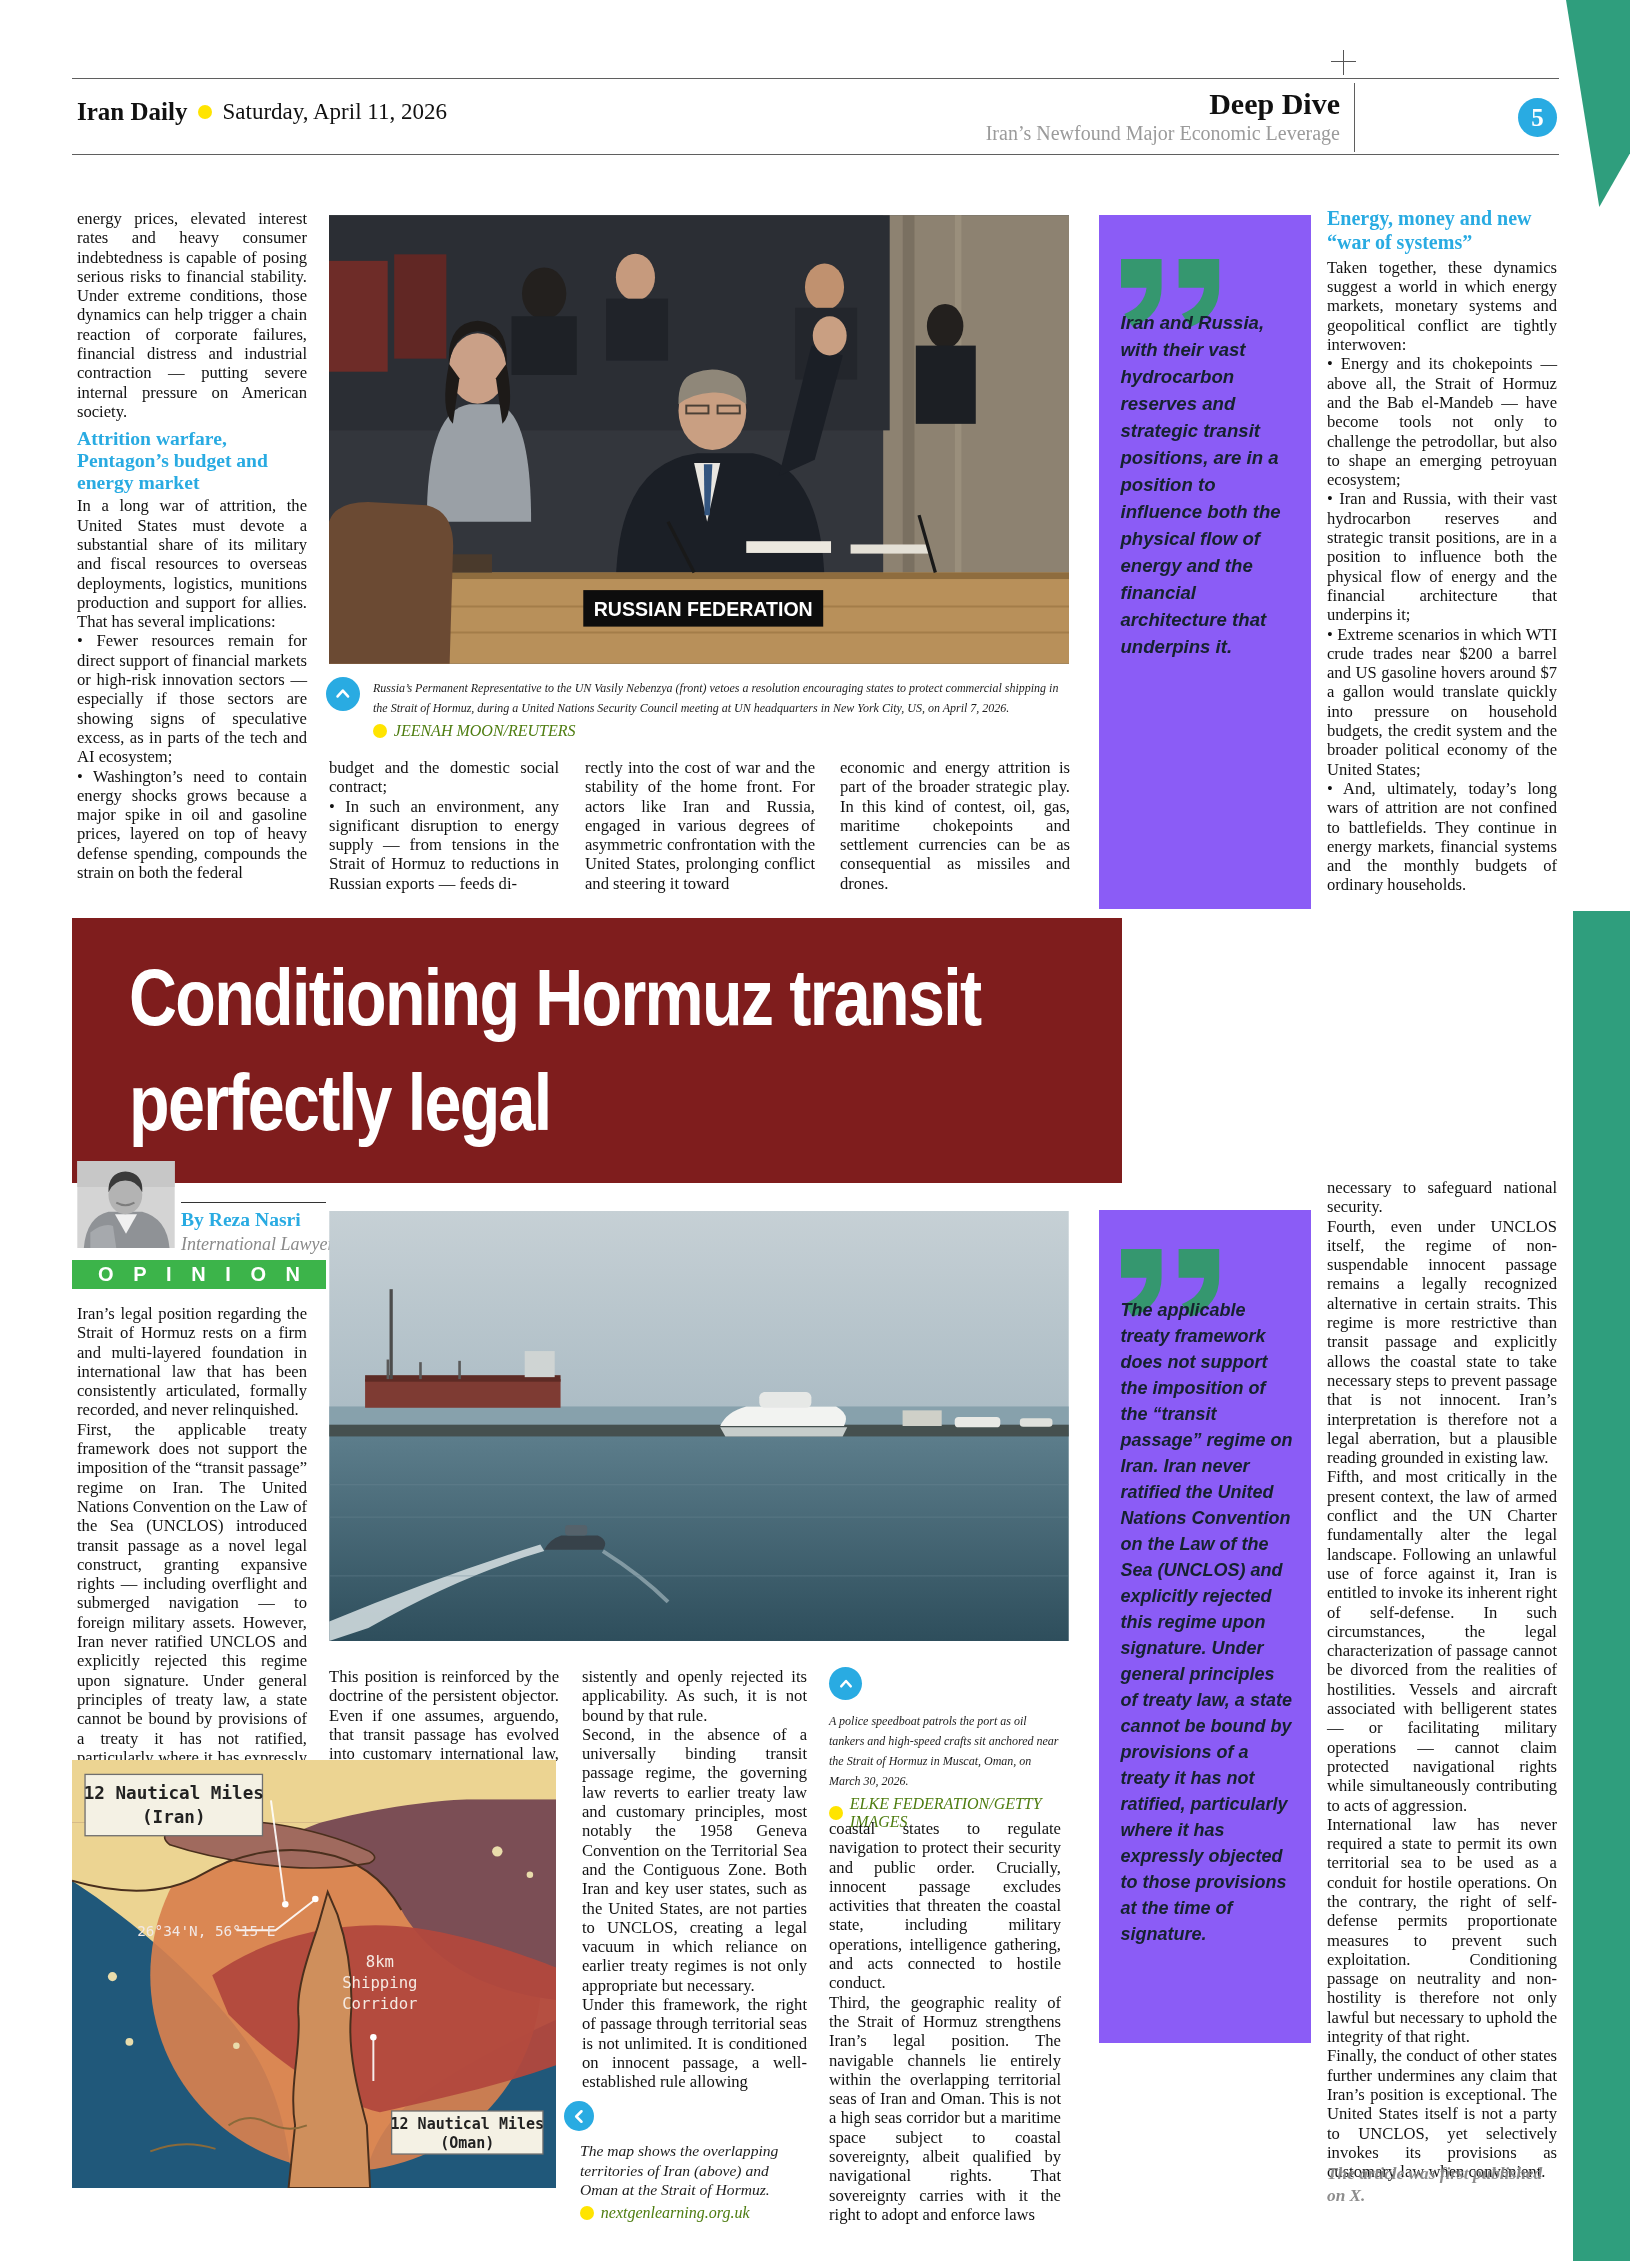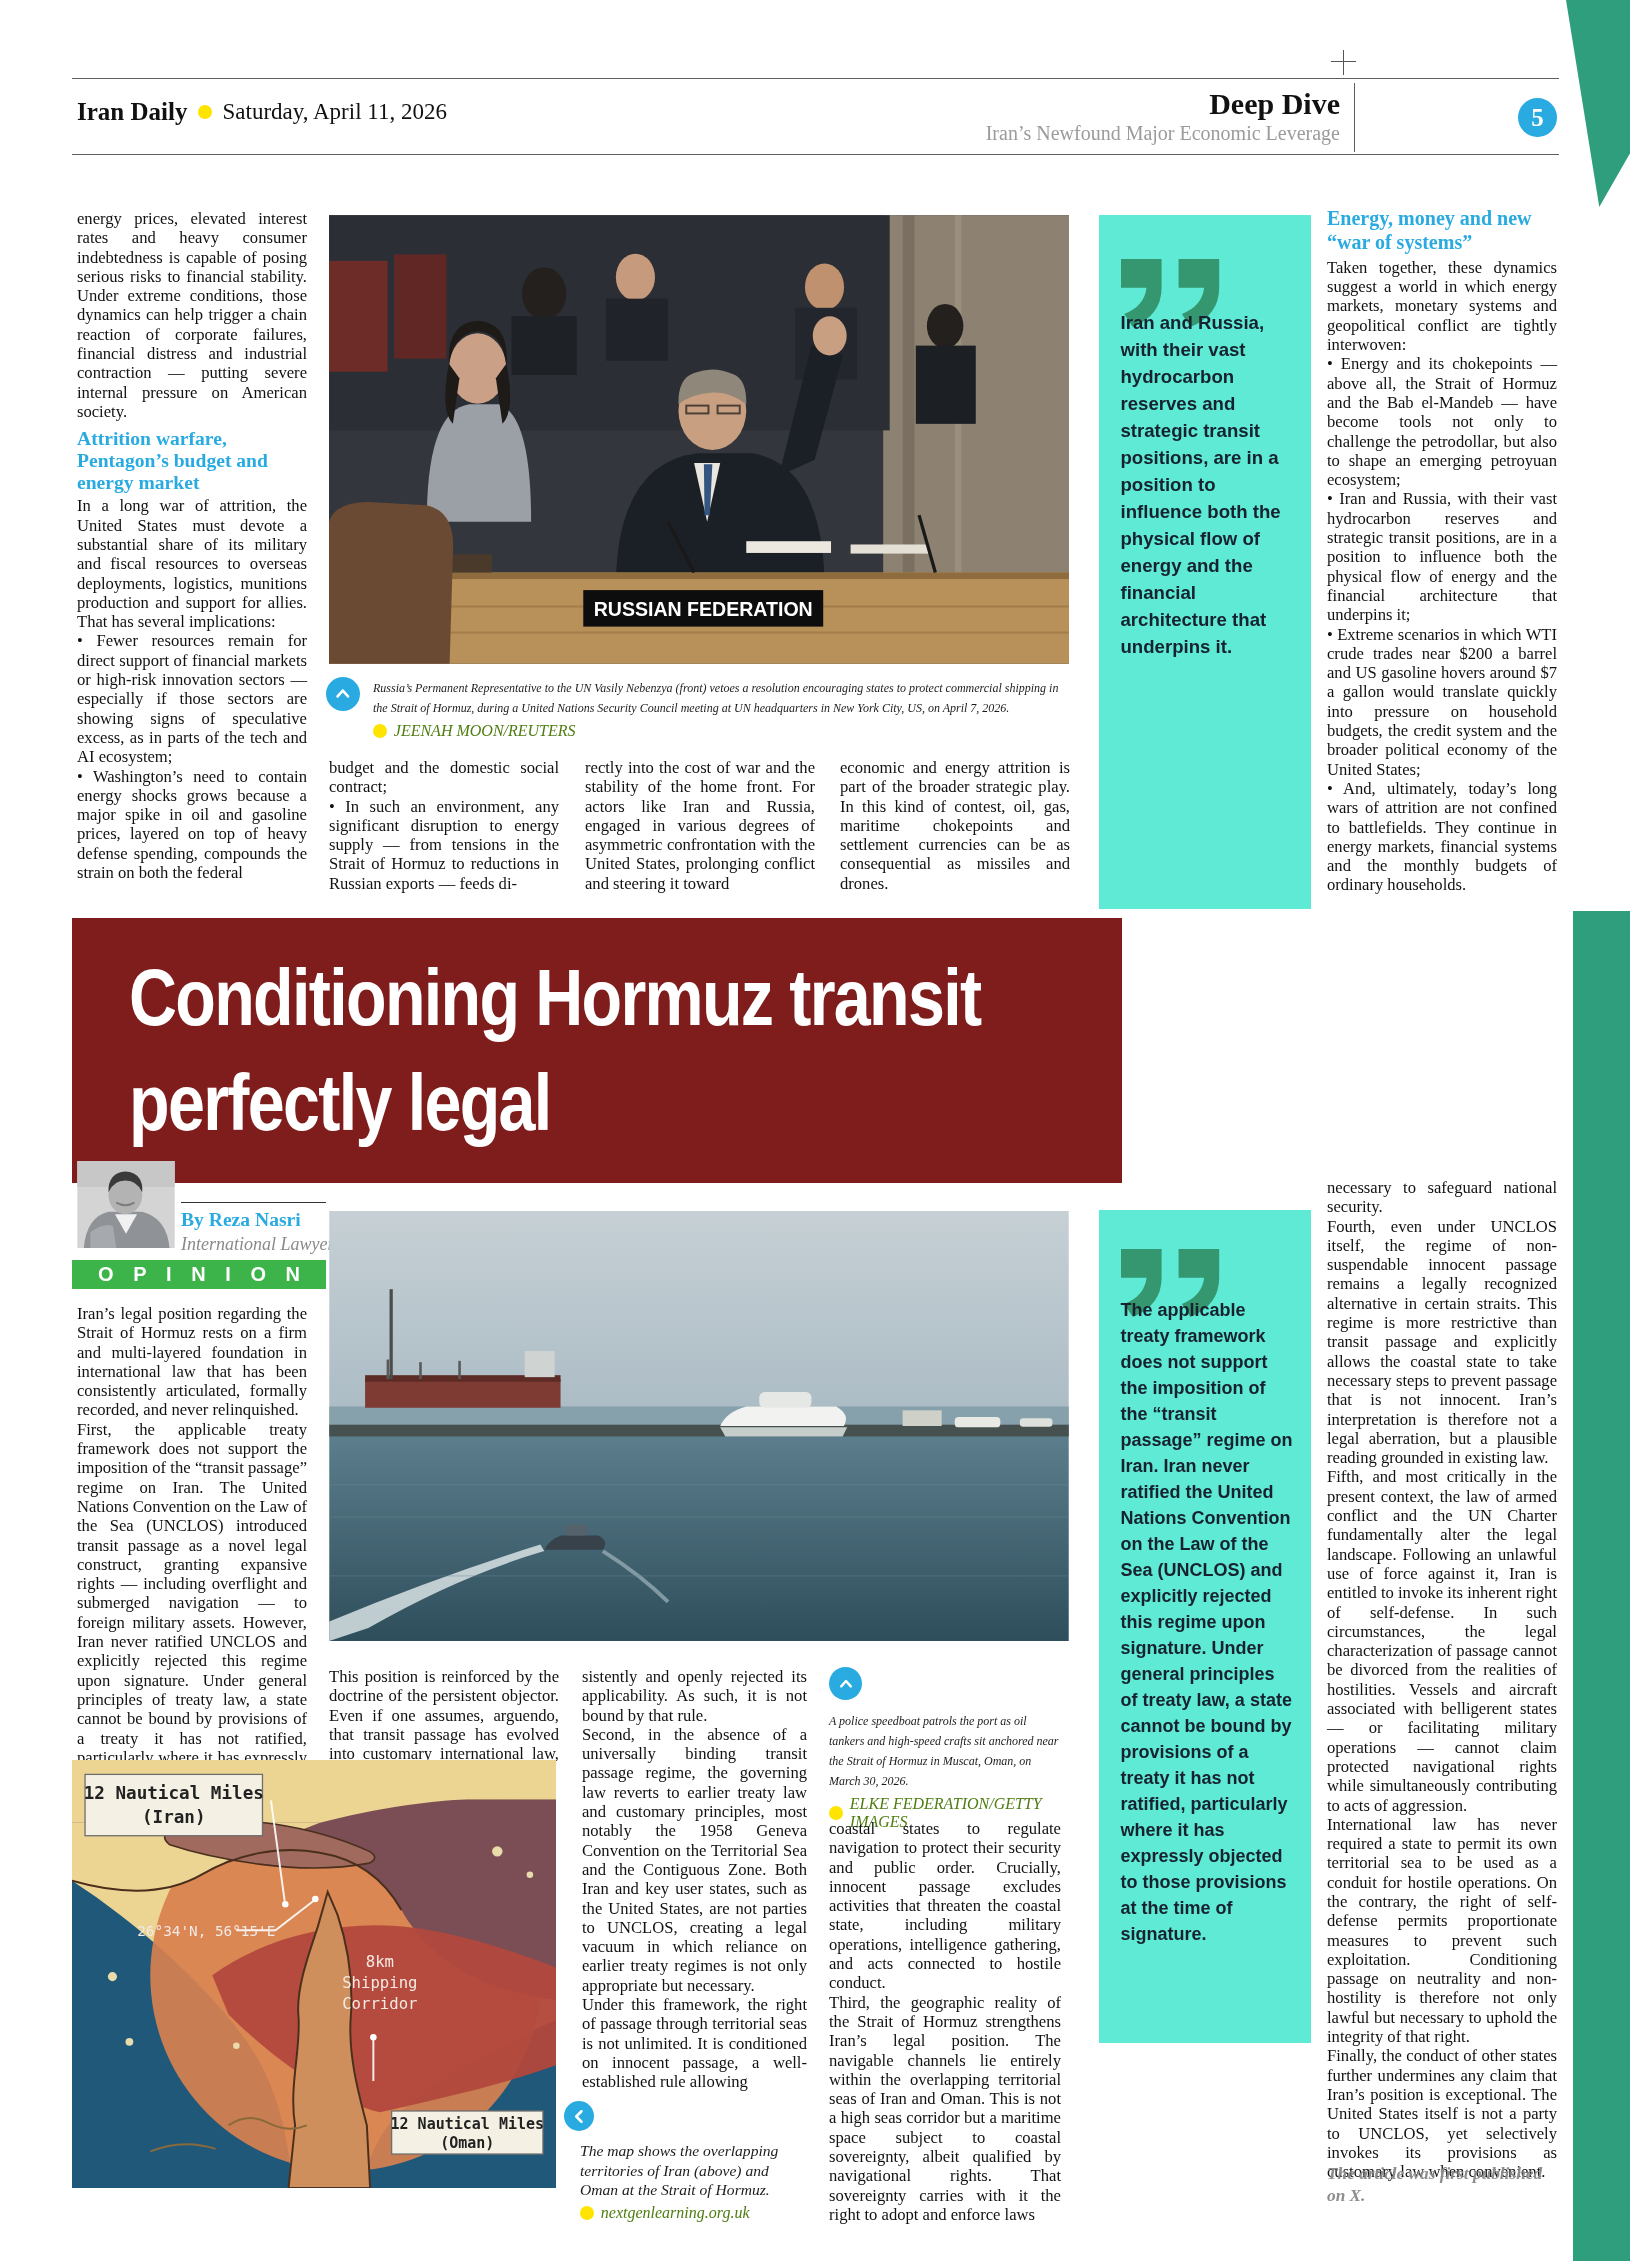--- a/index.html
+++ b/index.html
@@ -26,21 +26,21 @@
   .bt{font-size:16.6px;line-height:19.3px;text-align:justify;}
   .bt p{margin:0;}
   .bt p + p{margin-top:0px;}
   .subhead{font-weight:bold;font-size:19.6px;line-height:22px;color:#29abe2;text-align:left;margin:6.5px 0 2.6px 0;}
   .caption{font-style:italic;font-size:12px;line-height:20px;color:#1c1c1c;text-align:left;}
   .credit-row{display:flex;align-items:center;gap:6.5px;margin-top:3.9px;}
   .credit{font-style:italic;font-size:16px;color:#4d7c0f;}
   .circle-btn{background:#29abe2;border-radius:50%;display:flex;align-items:center;justify-content:center;}
 
   
-  .pq{background:#5eead4;}
+  .pq{background:#8b5cf6;font-style:italic;}
   .pq-text{font-family:"Liberation Sans",sans-serif;font-weight:600;font-size:18.6px;line-height:27px;
            color:#16222f;text-align:left;}
 
   
   .banner{background:#7f1d1d;}
   .banner .hl{color:#fff;font-family:"Liberation Sans",sans-serif;font-weight:800;
               font-size:80px;line-height:98px;letter-spacing:-2px;white-space:nowrap;
               transform:scaleX(.83);transform-origin:0 50%;}
 
   

